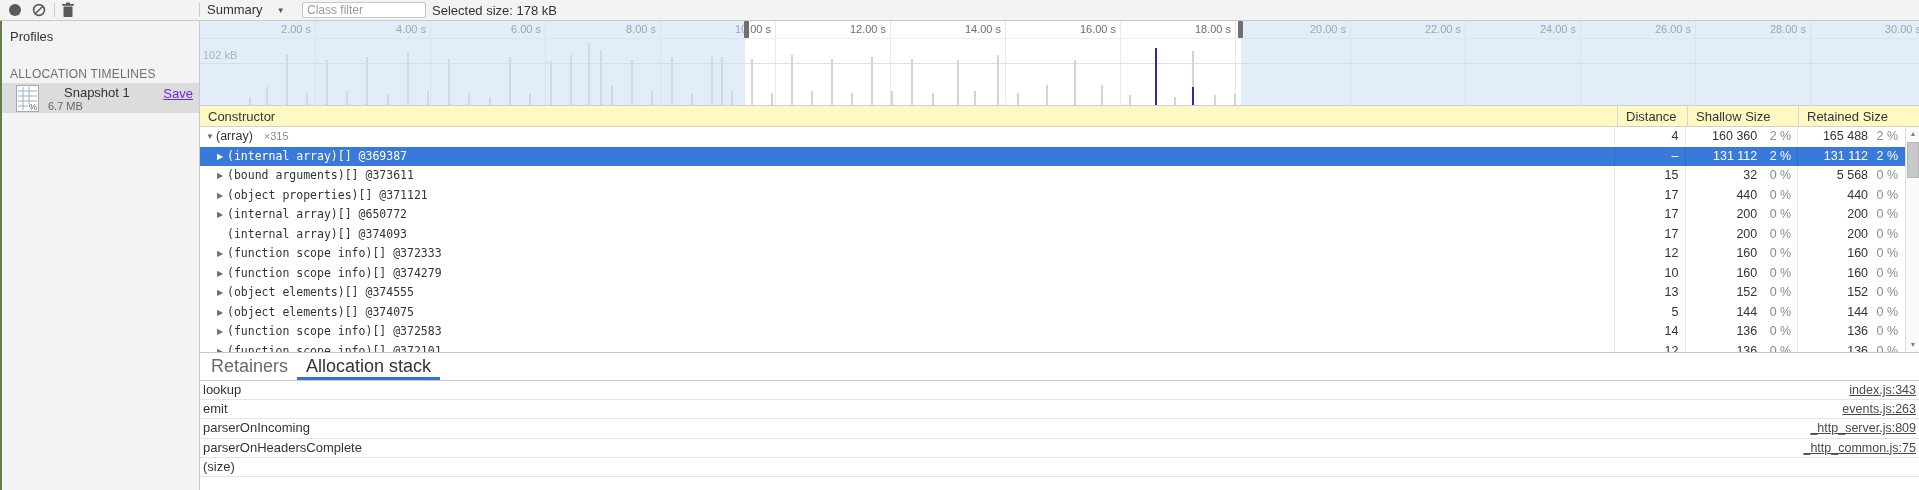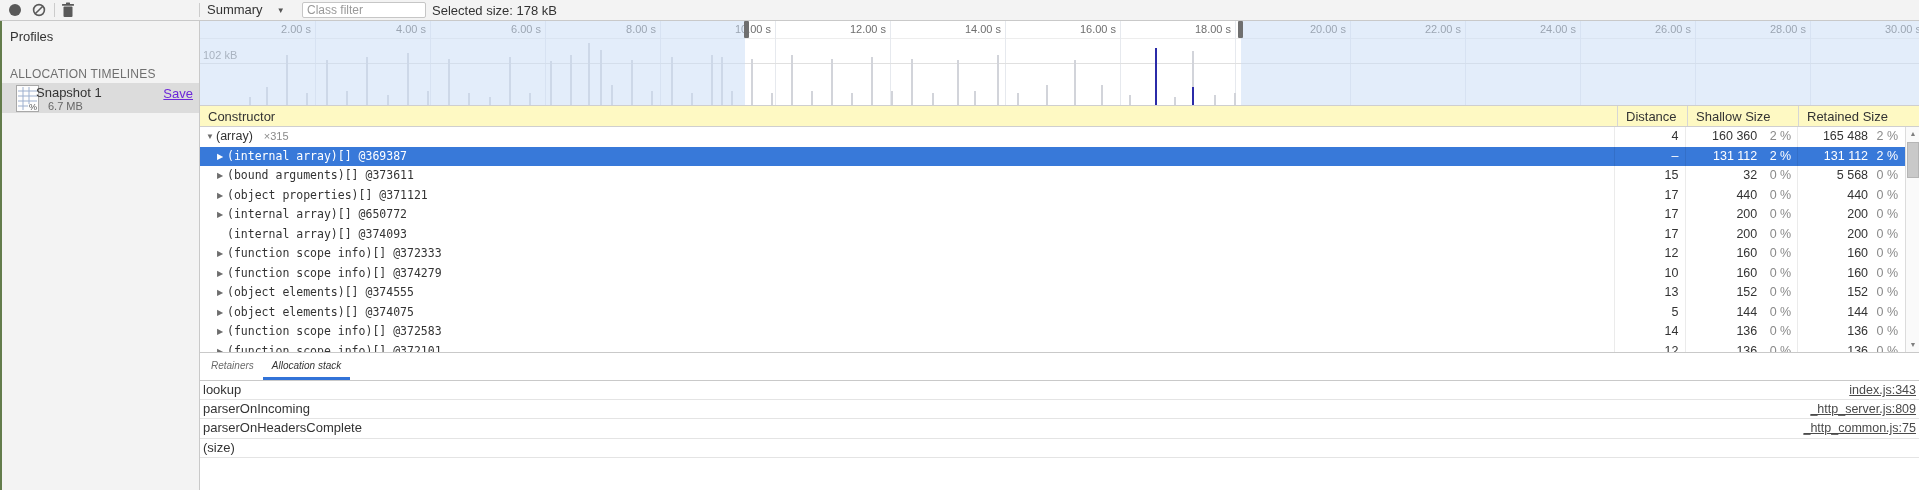--- a/index.html
+++ b/index.html
@@ -26,21 +26,21 @@
   #sel-size { position:absolute; left:432px; top:0; height:20px; line-height:21px; font-size:13px; color:#333; }
 
   
   #sidebar { left:0; top:21px; width:199px; height:469px; background:#f3f3f3;
              border-right:1px solid #c9c9c9; }
   #edge-strip { left:0; top:21px; width:2px; height:469px; background:#637c4b; z-index:9; }
   #profiles-label { left:10px; top:8px; font-size:13px; color:#333; position:absolute; }
   #section-title { left:10px; top:46px; font-size:12px; color:#6f6f6f; letter-spacing:0.2px; position:absolute; }
   #snap-item { left:2px; top:62px; width:197px; height:30px; background:#dcdcdc; position:absolute; }
   #snap-icon { position:absolute; left:14px; top:2px; }
-  #snap-name { position:absolute; left:34px; top:2px; font-size:13px; color:#333; }
+  #snap-name { position:absolute; left:62px; top:2px; font-size:13px; color:#333; }
   #snap-size { position:absolute; left:46px; top:17px; font-size:11px; color:#666; }
   #snap-save { position:absolute; right:6px; top:3px; font-size:13px; color:#6d28d9; text-decoration:underline; cursor:pointer; }
 
   
   #overview { left:200px; top:21px; width:1719px; height:84px; background:#fff;
               border-bottom:1px solid #cfcfcf; overflow:hidden; }
   #ruler { position:absolute; left:0; top:0; width:1719px; height:17px;
            border-bottom:1px solid #ededed; z-index:1; }
   .gridline { position:absolute; top:0; bottom:0; width:1px; background:#e6e9ee; z-index:1; }
   .ticklab { position:absolute; top:0; height:17px; line-height:17px; width:78px;
@@ -83,22 +83,22 @@
   
   #vscroll { left:1905px; top:127px; width:14px; height:225px; background:#fafafa; border-left:1px solid #dcdcdc; }
   #vscroll .sb-arrow { position:absolute; left:0; width:14px; height:12px; text-align:center;
                        font-size:7px; color:#7f7f7f; line-height:12px; cursor:pointer; }
   #sb-up { top:1px; } #sb-down { bottom:1px; }
   #sb-thumb { position:absolute; left:1px; top:15px; width:12px; height:36px; background:#c9c9c9; border:1px solid #b5b5b5; box-sizing:border-box; cursor:pointer; }
 
   
   #tabbar { left:200px; top:353px; width:1719px; height:27px; background:#fff;
             border-bottom:1px solid #c9c9c9; display:flex; padding-left:2px; }
-  .tab { height:27px; line-height:26px; padding:0 9px; font-size:10px; color:#6a6a6a;
-         cursor:pointer; box-sizing:border-box;font-style:italic; }
+  .tab { height:27px; line-height:26px; padding:0 9px; font-size:18px; color:#6a6a6a;
+         cursor:pointer; box-sizing:border-box; }
   .tab.active { color:#333; border-bottom:3px solid #3273d8; }
   #frames { left:200px; top:381px; width:1719px; }
   .frame-row { position:relative; height:18.2px; line-height:18.2px; border-bottom:1px solid #e4e4e4;
                font-size:13px; color:#333; }
   .frame-name { position:absolute; left:3px; top:0; }
   .frame-link { position:absolute; right:3px; top:0; font-size:12.5px; color:#4a4a4a;
                 text-decoration:underline; cursor:pointer; }
 </style>
 </head>
 <body>
@@ -363,20 +363,24 @@
     <div class="tab">Retainers</div>
     <div class="tab active">Allocation stack</div>
   </div>
 
   <div id="frames" class="abs">
       <div class="frame-row">
         <span class="frame-name">lookup</span>
         <span class="frame-link">index.js:343</span>
       </div>
       <div class="frame-row">
+        <span class="frame-name">emit</span>
+        <span class="frame-link">events.js:263</span>
+      </div>
+      <div class="frame-row">
         <span class="frame-name">parserOnIncoming</span>
         <span class="frame-link">_http_server.js:809</span>
       </div>
       <div class="frame-row">
         <span class="frame-name">parserOnHeadersComplete</span>
         <span class="frame-link">_http_common.js:75</span>
       </div>
       <div class="frame-row">
         <span class="frame-name">(size)</span>
       </div>

